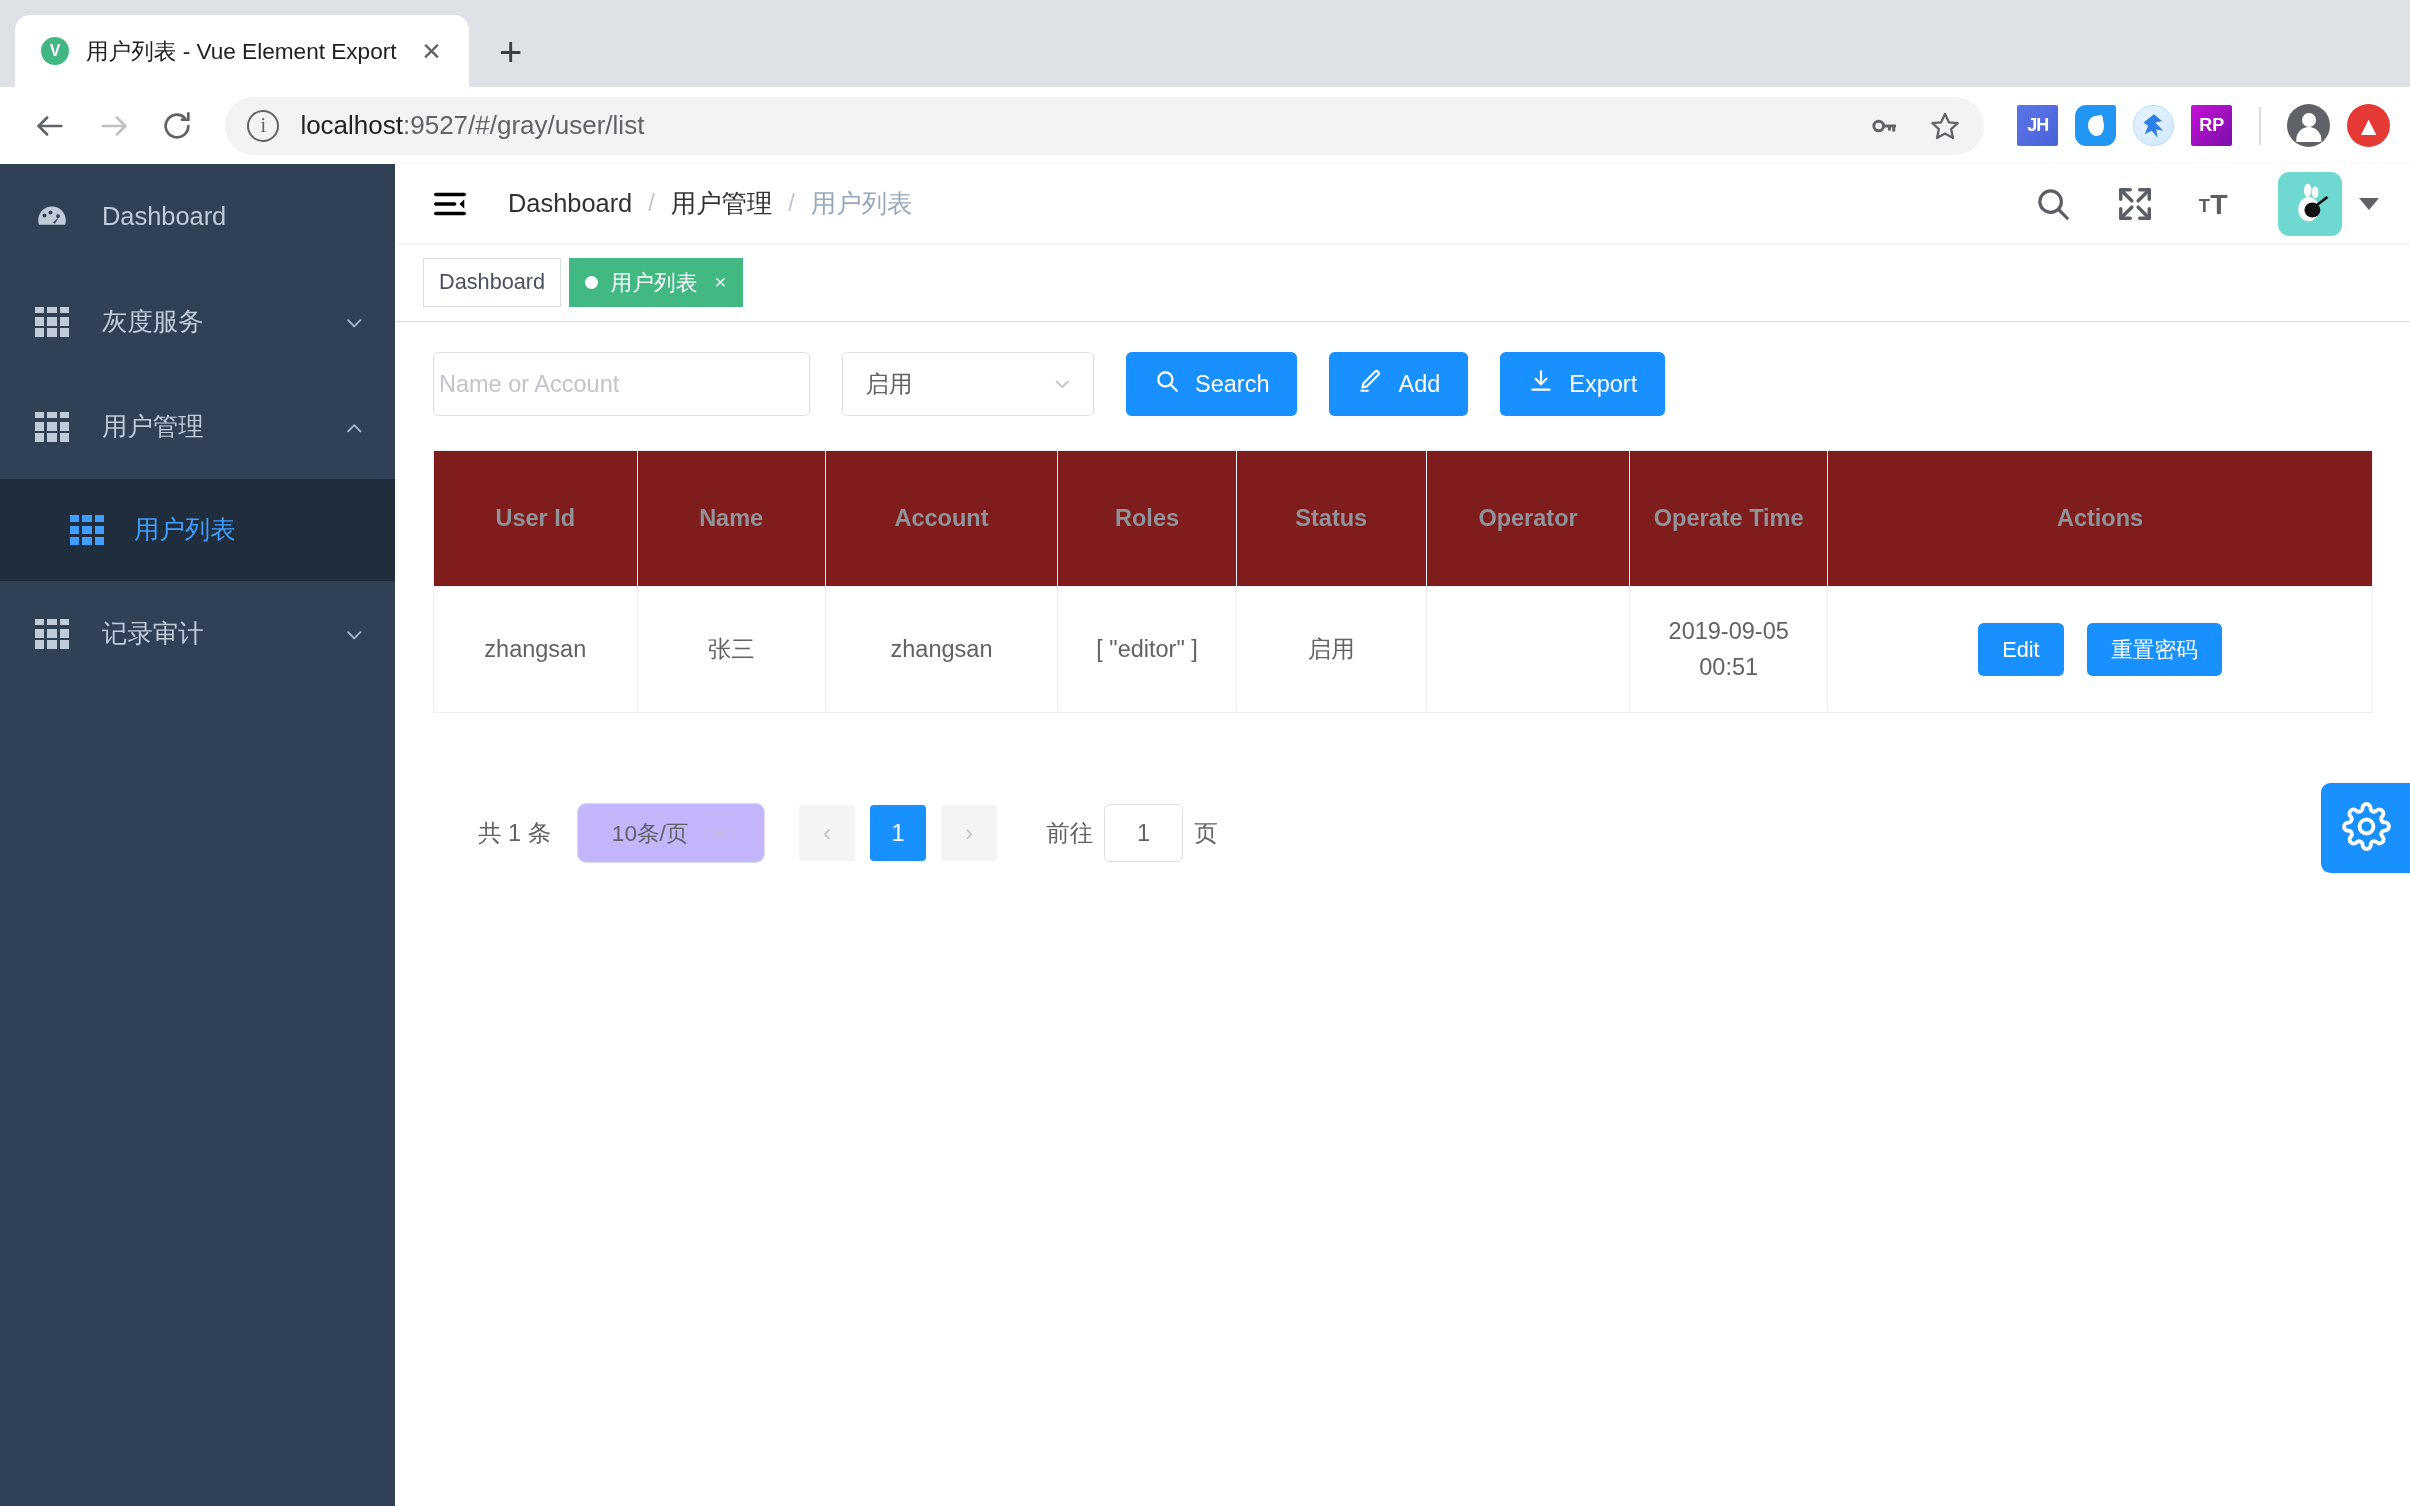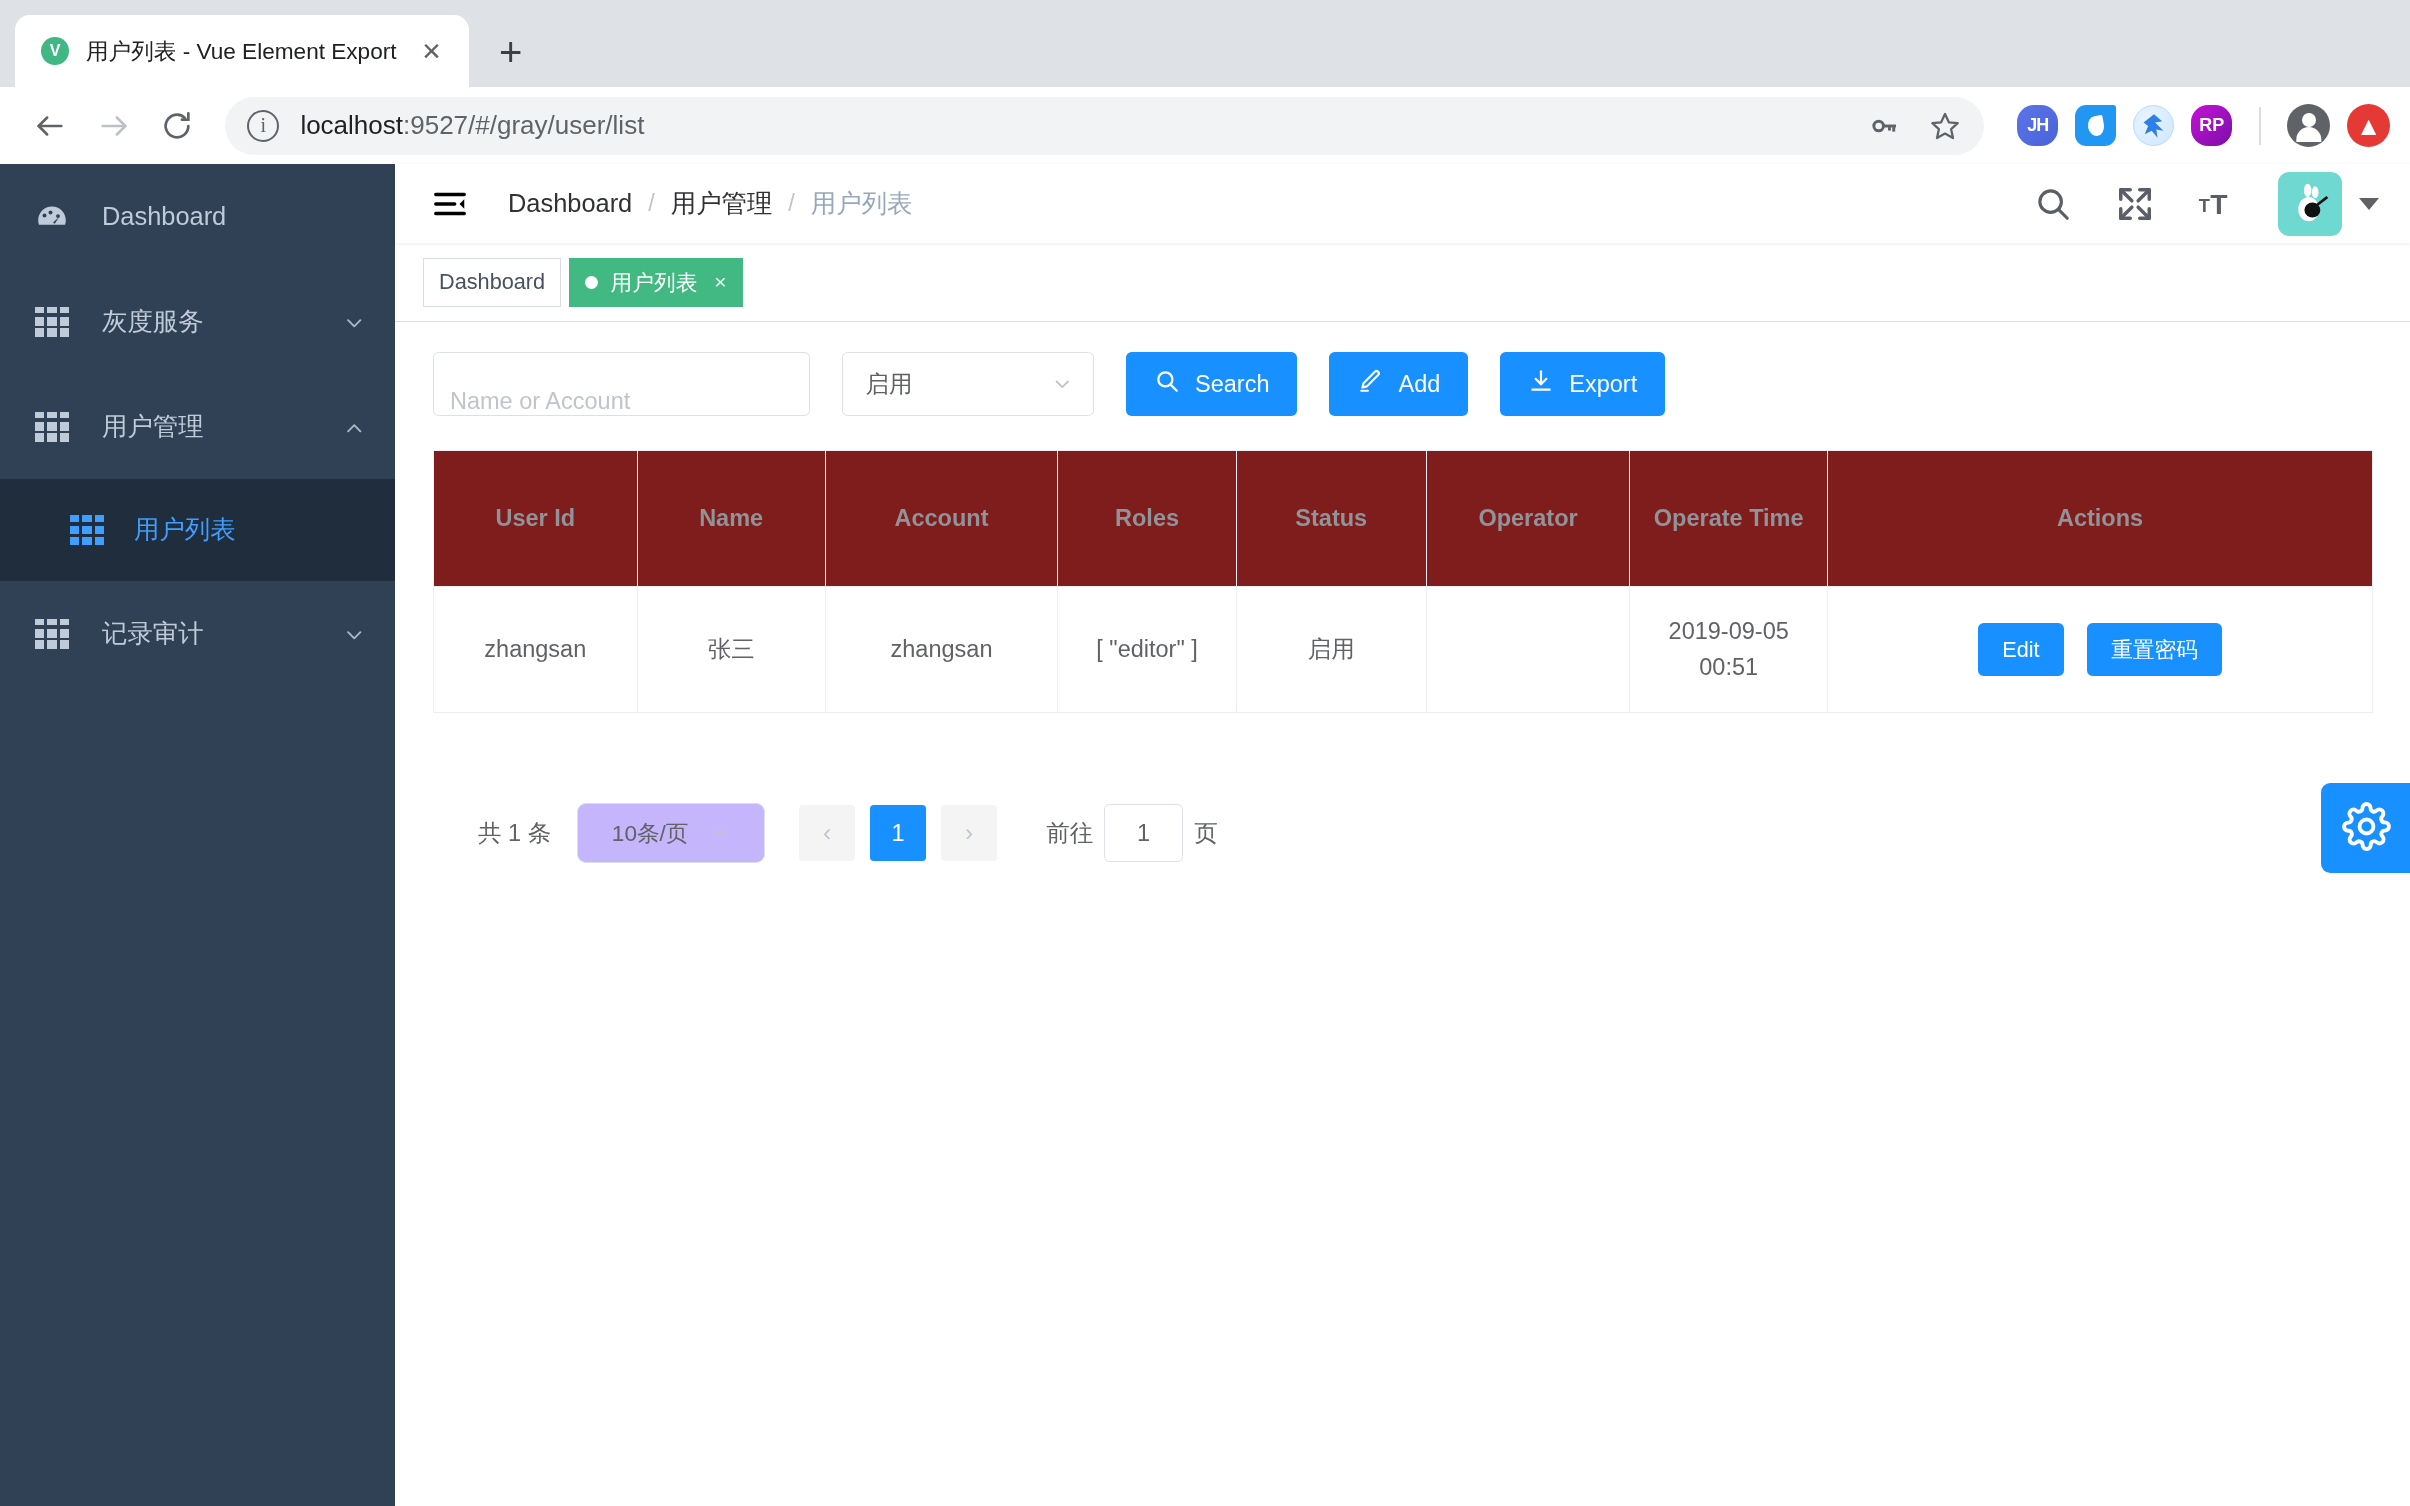--- a/index.html
+++ b/index.html
@@ -99,21 +99,21 @@
     color: #5f6368;
     white-space: nowrap;
     overflow: hidden;
     flex: 1 1 auto;
   }
   .omnibox-url b { color: #202124; font-weight: normal; }
   .omnibox-actions { display: flex; align-items: center; gap: 3.8px; flex: 0 0 auto; }
 
   .ext-icons { display: flex; align-items: center; gap: 17px; margin-left: 15px; }
   .ext {
-    width: 41px; height: 41px; border-radius: 17px;
+    width: 41px; height: 41px; border-radius: 2px;
     display: flex; align-items: center; justify-content: center;
     font-size: 18px; font-weight: bold; color: #fff;
     font-family: "Liberation Sans", sans-serif;
   }
   .ext-jh { background: linear-gradient(135deg,#5b74e8,#4a63d8); letter-spacing: -0.9px; }
   .ext-blue { background: #2196f3; border-radius: 11.3px 2.8px 11.3px 11.3px; }
   .ext-blue .drop {
     width: 16px; height: 20px; background: #fff;
     border-radius: 60% 10% 60% 60%;
     transform: rotate(-10deg);
@@ -268,22 +268,22 @@
     padding: 30px 38px 0 38px;
     overflow: hidden;
     background: #ffffff;
   }
 
   
   .filterbar { display: flex; align-items: center; gap: 32px; margin-bottom: 34px; }
   .el-input {
     width: 377px; height: 64px;
     border: 0.9px solid #dcdfe6; border-radius: 5.6px;
-    display: flex; align-items: flex-end;
-    padding: 0 16px;
+    display: flex; align-items: center;
+    padding: 0 5px;
     font-size: 23.5px; color: #c0c4cc;
     background: #fff;
   }
   .el-select {
     width: 252px; height: 64px;
     border: 0.9px solid #dcdfe6; border-radius: 5.6px;
     display: flex; align-items: center;
     padding: 0 19px 0 22.6px;
     font-size: 23.5px; color: #606266;
     background: #fff;

